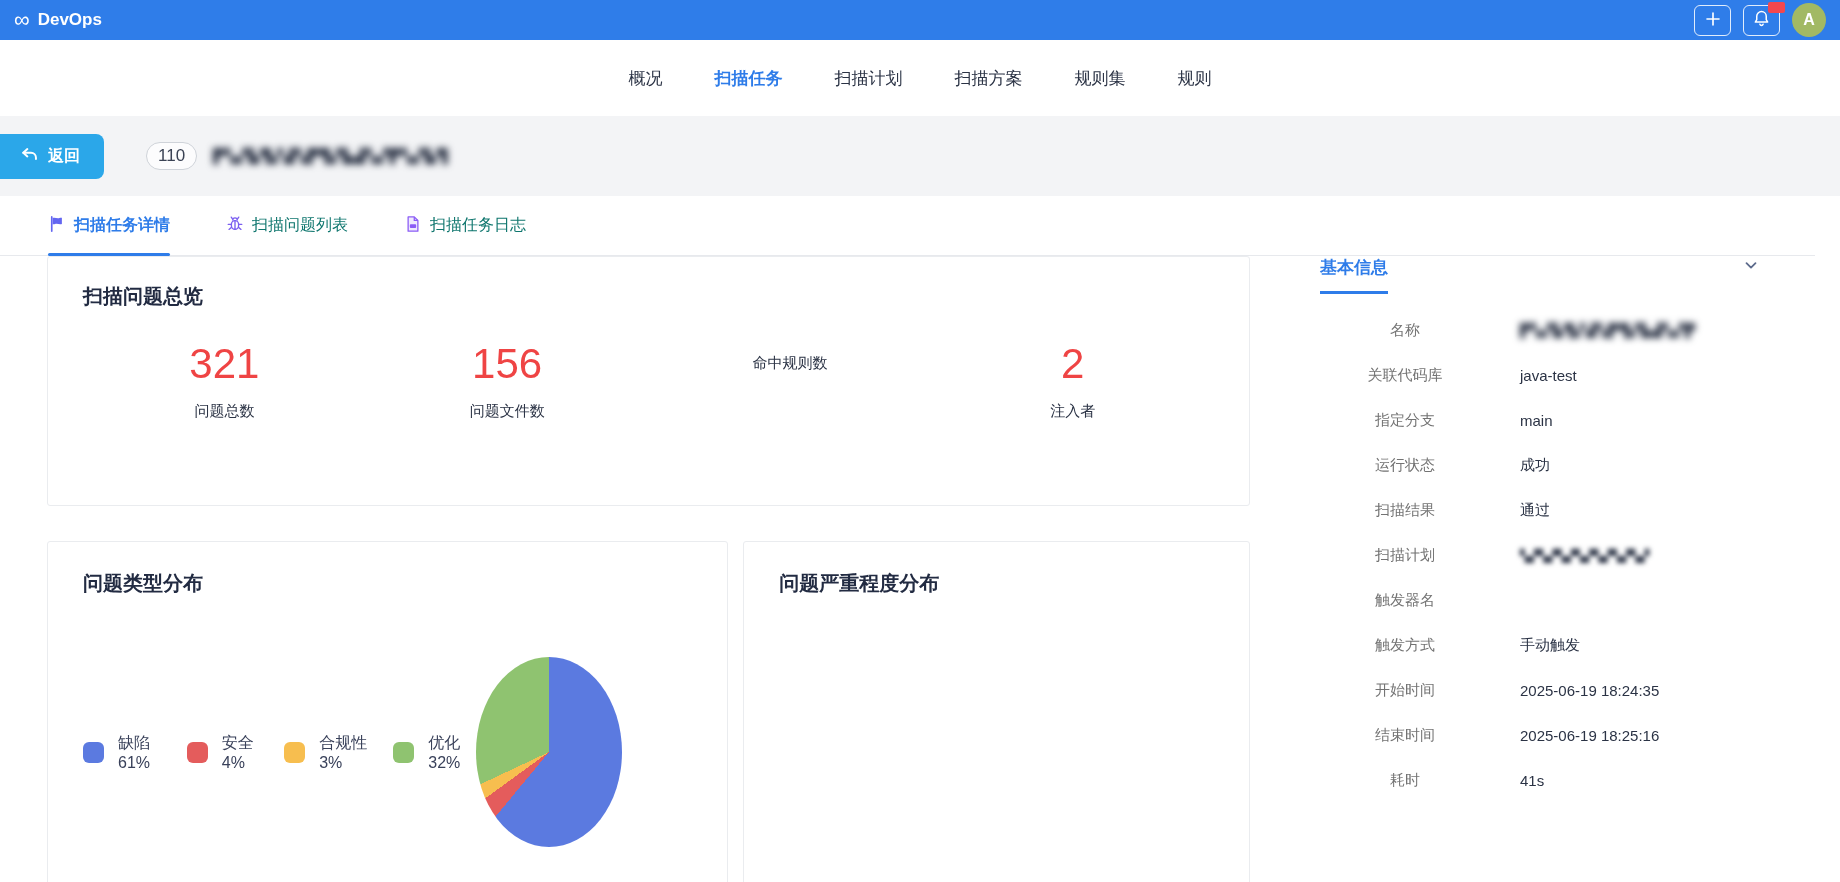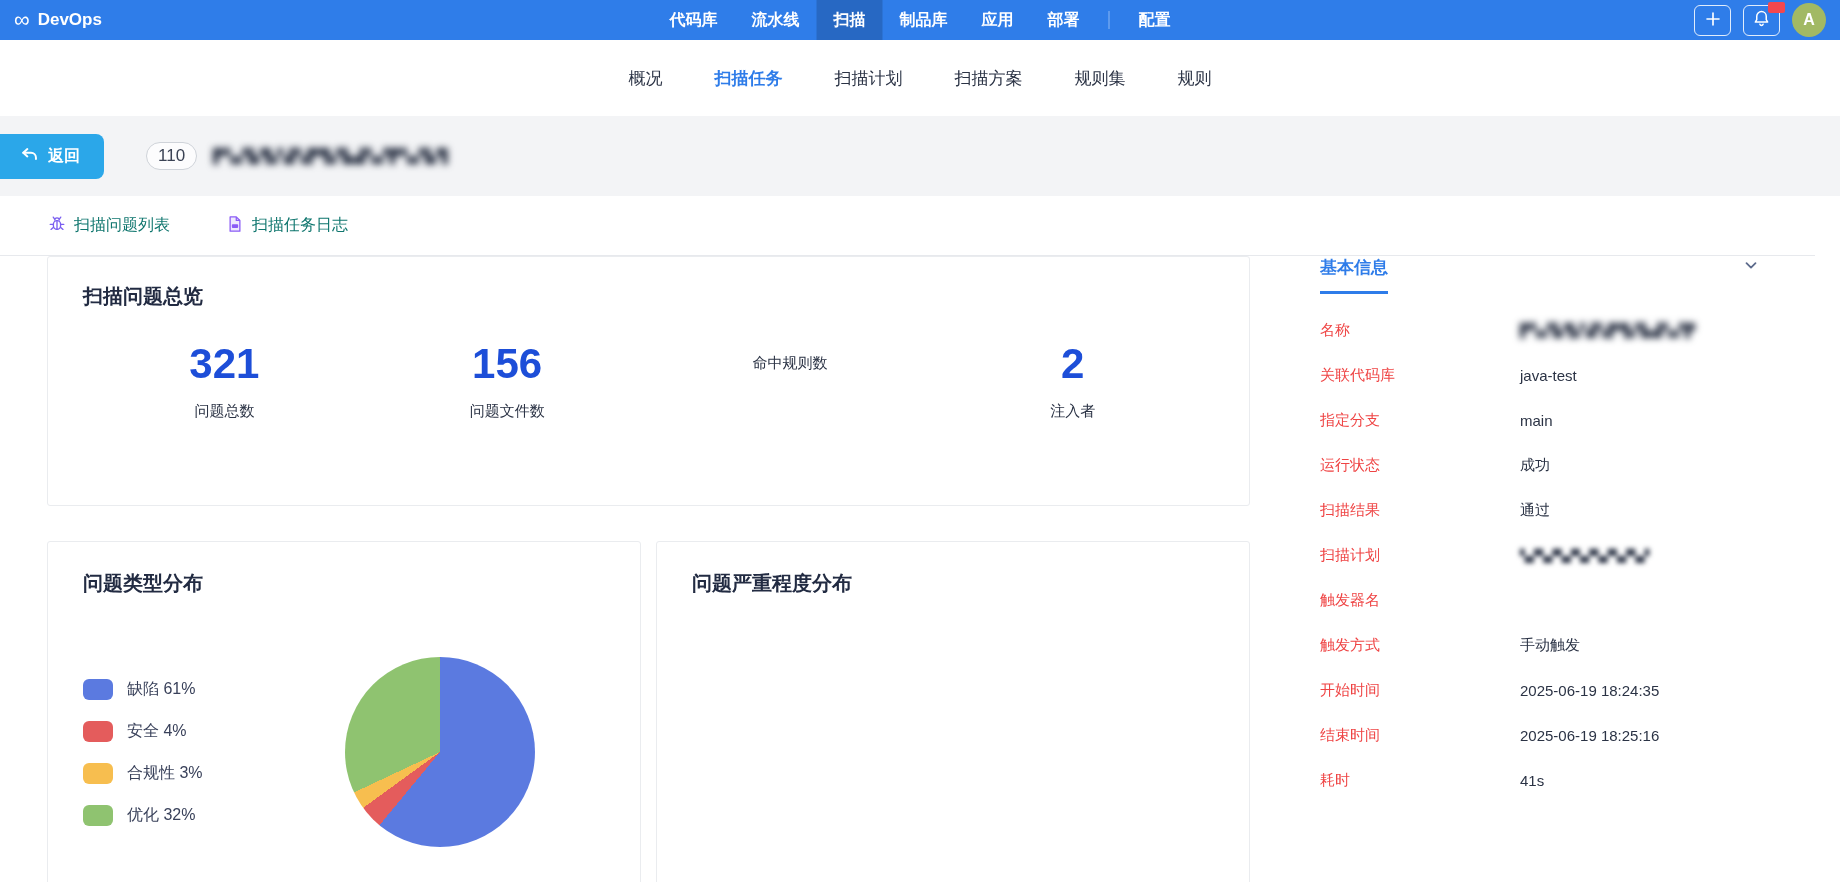--- a/index.html
+++ b/index.html
@@ -55,64 +55,54 @@
     height:3px; background:var(--accent); border-radius:2px; }
 
   
   .main { display:flex; padding:0 25px 0 47px; gap:70px; }
   .left-col { width:1203px; flex-shrink:0; }
   .card { background:#fff; border:1px solid #eaecef; border-radius:3px; }
   .overview { height:250px; padding:26px 35px; }
   .card-title { font-size:20px; font-weight:700; color:#222b42; }
   .stats { display:grid; grid-template-columns:repeat(4,1fr); margin-top:30px;
     text-align:center; }
-  .stat-value { font-size:42px; font-weight:700; color:#1d4ed8; }
+  .stat-value { font-size:42px; font-weight:400; color:#ef4444; }
   .stat-label { font-size:15px; color:#2b3345; margin-top:14px; }
 
   .chart-row { display:flex; gap:15px; margin-top:35px; }
   .chart-card { flex:1; height:430px; padding:28px 35px; }
   .chart-body { display:flex; align-items:center; justify-content:space-between;
     margin-top:60px; padding-right:70px; }
-  .legend { display:flex; flex-direction:column; gap:21px; }
+  .legend { display:flex; flex-direction:row; gap:21px; }
   .legend-item { display:flex; align-items:center; gap:14px; cursor:pointer; }
   .swatch { width:30px; height:21px; border-radius:6px; }
   .legend-label { font-size:16px; color:#39415a; }
   .pie { width:190px; height:190px; border-radius:50%; }
 
   
   .sidebar { flex:1; position:relative; }
   .sidebar-head { display:flex; align-items:flex-start; }
   .sidebar-title { font-size:17px; font-weight:700; color:var(--accent);
     padding-bottom:12px; border-bottom:3px solid var(--accent); }
   .chev { margin-left:auto; margin-right:55px; cursor:pointer; line-height:0; }
   .info-rows { margin-top:14px; }
   .info-row { display:flex; align-items:center; height:45px; font-size:15px; }
-  .info-label { width:170px; text-align:left; color:#ef4444; flex-shrink:0; }
+  .info-label { width:170px; text-align:center; color:#737373; flex-shrink:0; }
   .info-value { margin-left:30px; color:#2b3345; }
   .redacted-plan { font-size:12px; letter-spacing:0; filter:blur(2.5px); }
   .redacted-name { font-size:13px; filter:blur(3.5px); }
 </style>
 </head>
 <body>
 
 <header class="topbar">
   <div class="brand">
     <span class="inf">∞</span>
     <span>DevOps</span>
   </div>
-  <nav class="topnav" id="topnav">
-      <div class="nav-item">代码库</div>
-      <div class="nav-item">流水线</div>
-      <div class="nav-item active">扫描</div>
-      <div class="nav-item">制品库</div>
-      <div class="nav-item">应用</div>
-      <div class="nav-item">部署</div>
-      <span class="vdiv"></span>
-      <div class="nav-item">配置</div>
-    </nav>
   <div class="topbar-actions">
     <button class="tb-btn">
       <span>
         <svg width="18" height="18" viewBox="0 0 24 24">
             <path d="M12 4v16M4 12h16" stroke="#fff" stroke-width="2.2" stroke-linecap="round" fill="none"></path>
           </svg>
       </span>
     </button>
     <button class="tb-btn">
       <span>
@@ -145,20 +135,27 @@
         </svg>
     </span>
     <span>返回</span>
   </button>
   <span class="badge-pill">110</span>
   <span class="redacted redacted-title">▛▚▞▙▜▞▟▚▛▜▞▙▟▚▞▛▚▞▙▜</span>
 </div>
 
 <div class="content">
   <div class="tabs" id="tabs">
+      <div class="tab active">
+        <span class="tab-icon"><svg width="18" height="18" viewBox="0 0 24 24">
+            <path d="M5 2.5v19" stroke="#6366f1" stroke-width="2.2" stroke-linecap="round" fill="none"></path>
+            <path d="M6.2 4c3-1.6 6 1.4 9 0 1-.5 2-.6 3.3-.3V12c-3 1.6-6-1.4-9 0-1.1.5-2.2.6-3.3.4Z" fill="#6366f1"></path>
+          </svg></span>
+        <span>扫描任务详情</span>
+      </div>
       <div class="tab">
         <span class="tab-icon"><svg width="18" height="18" viewBox="0 0 24 24" fill="none" stroke="#7b5ff0" stroke-width="1.8" stroke-linecap="round">
             <path d="M9 6.8a3 3 0 0 1 6 0"></path>
             <rect x="7.2" y="7.5" width="9.6" height="11.5" rx="4.8"></rect>
             <path d="M12 7.5V19M7.2 12.5H3M7.4 16.2 4 19.2M16.8 12.5H21M16.6 16.2 20 19.2M8.6 5.2 7 2.8M15.4 5.2 17 2.8"></path>
           </svg></span>
         <span>扫描问题列表</span>
       </div>
       <div class="tab">
         <span class="tab-icon"><svg width="18" height="18" viewBox="0 0 24 24">

